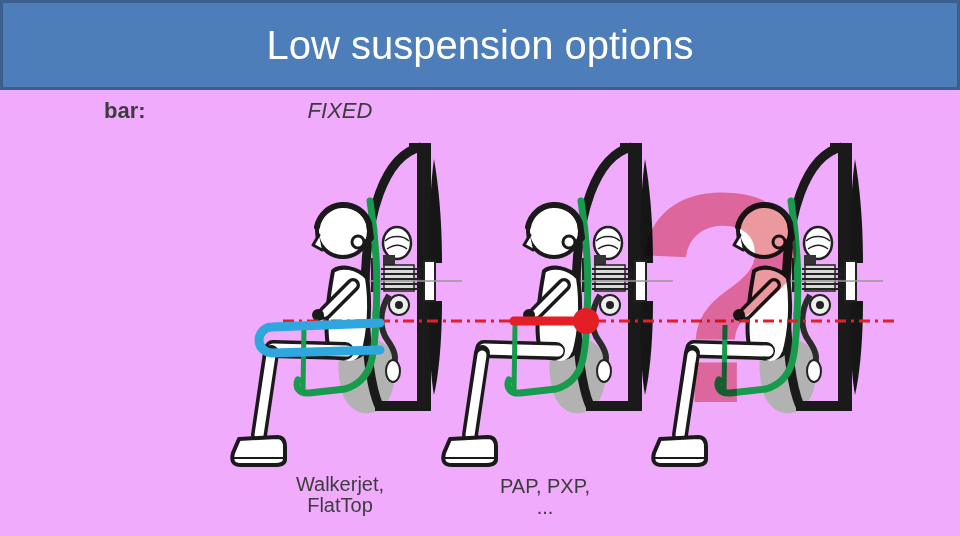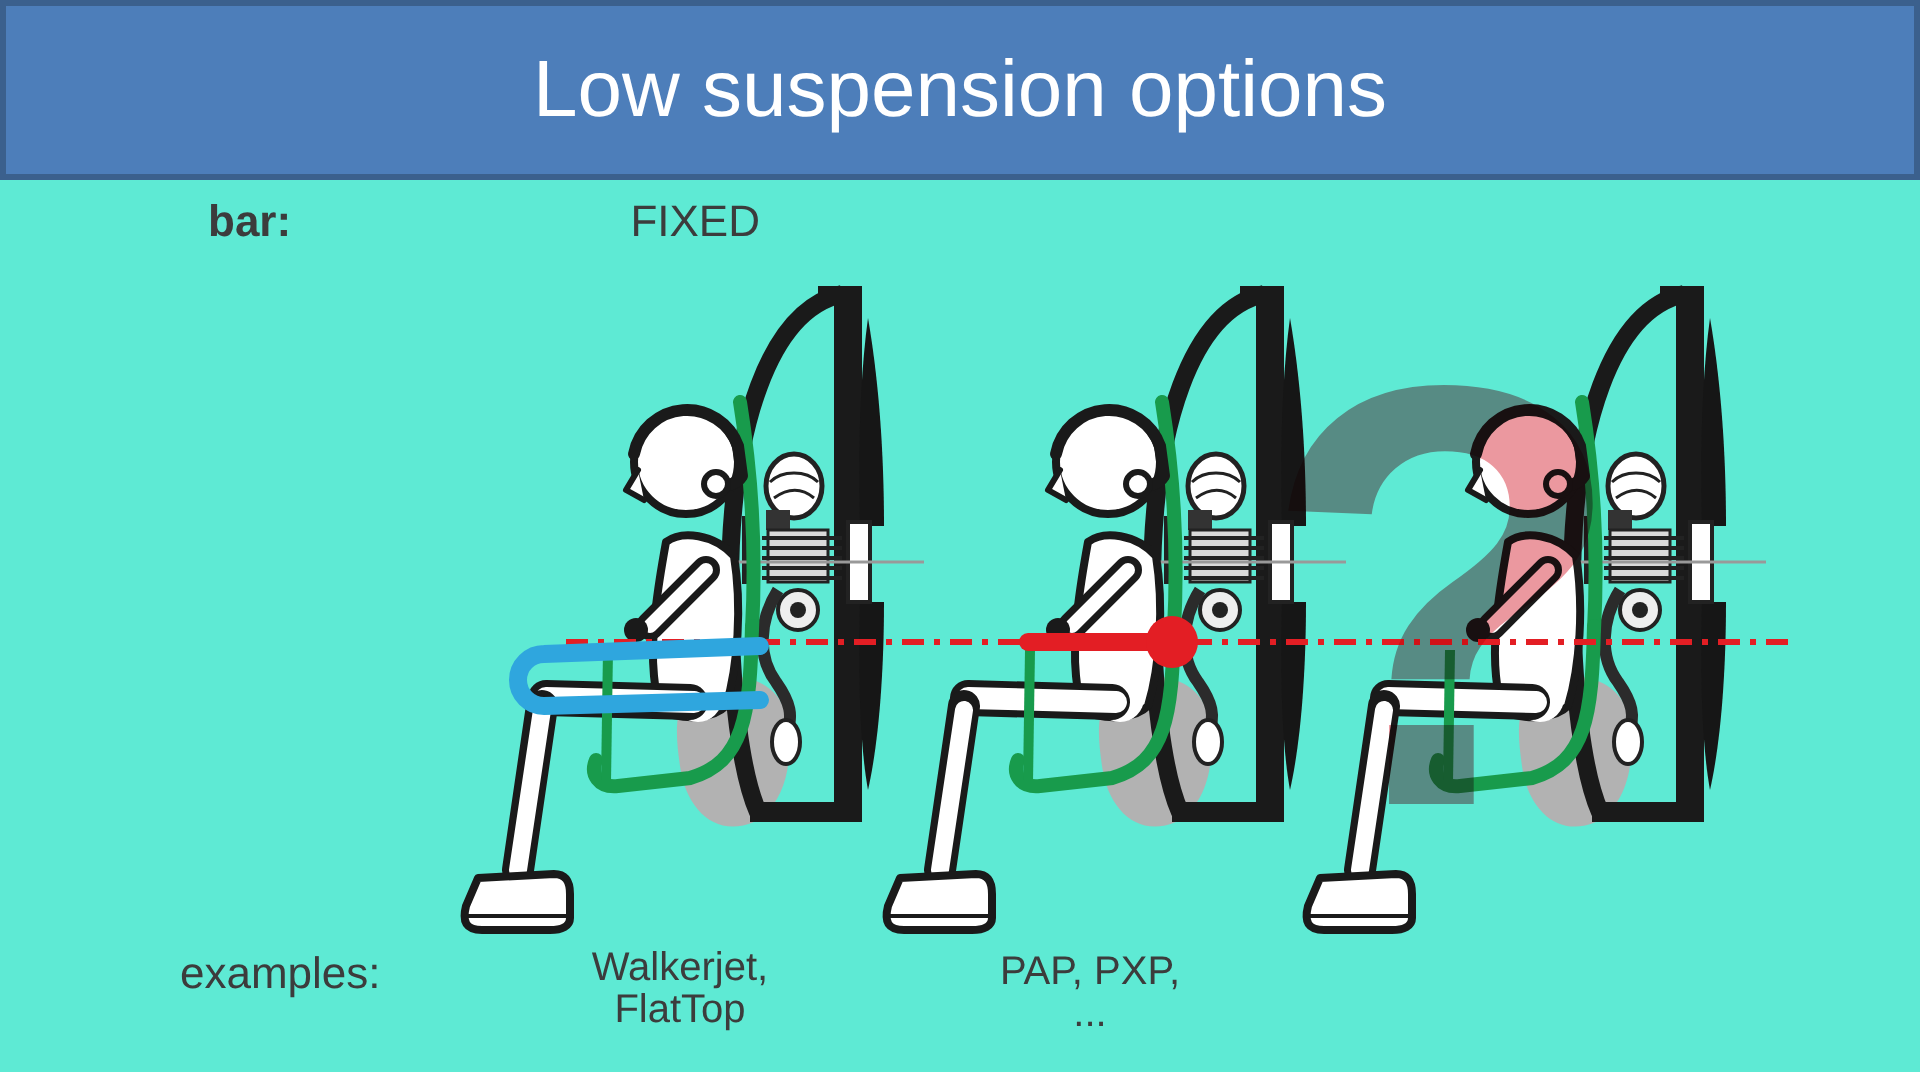--- a/index.html
+++ b/index.html
@@ -1,19 +1,19 @@
 <!DOCTYPE html>
 <html><head>
 <meta charset="utf-8">
 <style>
   html,body{margin:0;padding:0;background:#ffffff;}
   .slide{
     position:relative;
     width:960px;height:536px;
-    background:#5eead4;
+    background:#f0abfc;
     overflow:hidden;
     font-family:"Liberation Sans", sans-serif;
   }
   .header{
     position:absolute;
     left:0;top:0;
     width:954px;height:84px;
     background:#4d7eba;
     border:3px solid #3b608d;
     display:flex;align-items:center;justify-content:center;
@@ -24,21 +24,21 @@
     letter-spacing:0px;
     font-weight:400;
   }
   .label{
     position:absolute;
     color:#3c3c3c;
     font-size:22px;
     line-height:22px;
     white-space:nowrap;
   }
-  .label.center{ text-align:right; white-space:normal; }
+  .label.center{ text-align:center; white-space:normal;font-style:italic; }
   .example{
     position:absolute;
     color:#3c3c3c;
     font-size:20px;
     line-height:21px;
     text-align:center;
   }
   .figure-layer{
     position:absolute;left:0;top:0;width:960px;height:536px;
   }
@@ -125,20 +125,19 @@
     <line x1="283" y1="321" x2="897" y2="321" stroke="#e31e24" stroke-width="3" stroke-dasharray="11 5 3 5"></line>
 
     <path d="M380,323 L272,327 A13,13 0 0 0 259,340 A13,13 0 0 0 272,353 L380,350" fill="none" stroke="#2fa6de" stroke-width="9" stroke-linecap="round"></path>
 
     <line x1="514" y1="321" x2="578" y2="321" stroke="#e31e24" stroke-width="9" stroke-linecap="round"></line>
     <circle cx="586" cy="321" r="13" fill="#e31e24"></circle>
 
     <text x="722" y="402" font-size="300" font-weight="bold" text-anchor="middle" font-family="Liberation Sans, sans-serif" fill="#e8868e" opacity="0.85" style="mix-blend-mode:multiply">?</text>
   </svg>
 
-  <div class="label" style="left:90px;top:476px;">examples:</div>
   <div class="example" style="left:495px;top:476px;width:100px;">PAP, PXP, ...</div>
   <div class="example" style="left:290px;top:474px;width:100px;">
     <div>Walkerjet,</div>
     <div>FlatTop</div>
   </div>
 
 </div>
 
 </body></html>

